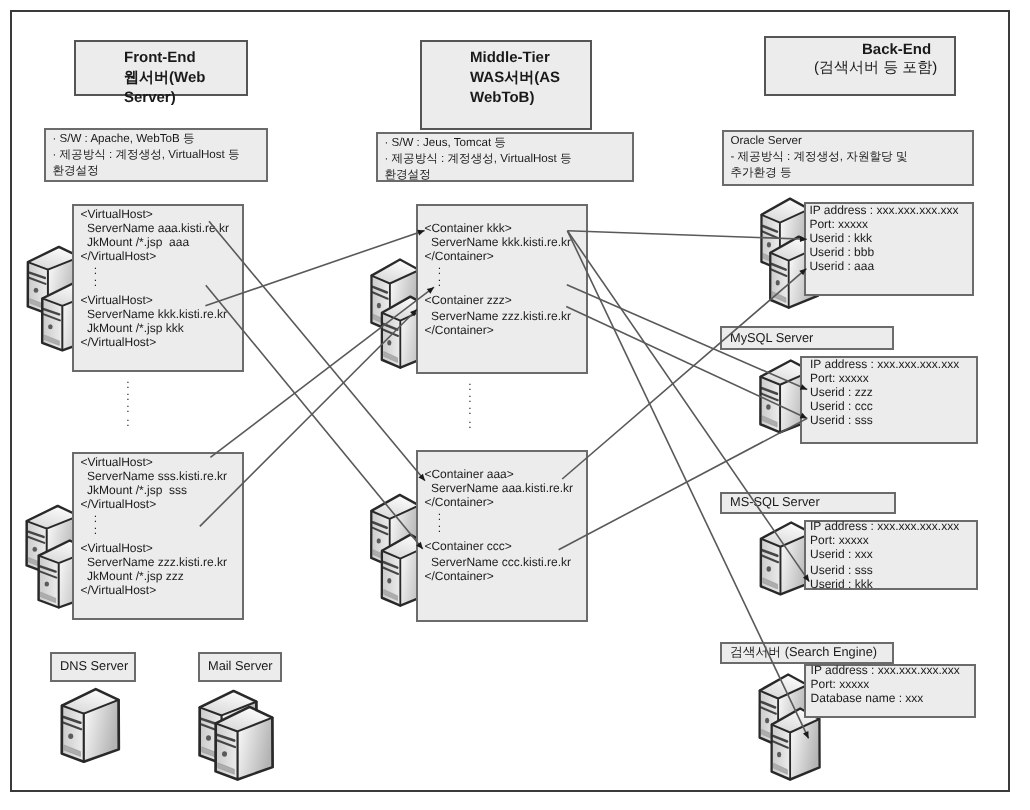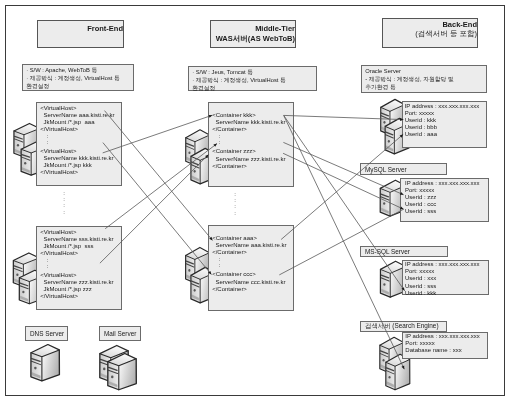--- a/index.html
+++ b/index.html
@@ -1,35 +1,35 @@
 <!DOCTYPE html>
 <html><head>
 <meta charset="utf-8">
 <style>
   html,body{margin:0;padding:0;background:#fff;}
   body{width:515px;height:405px;position:relative;overflow:hidden;
        font-family:"Liberation Sans",sans-serif;color:#1a1a1a;}
   #root{position:absolute;left:0;top:0;width:515px;height:405px;}
   .frame{position:absolute;left:5px;top:5px;width:500px;height:391px;border:1.5px solid #3a3a3a;box-sizing:border-box;}
   .box{position:absolute;box-sizing:border-box;background:#ececec;border:1px solid #6b6b6b;}
-  .hdr{background:#ececec;border:1.5px solid #555;text-align:right;}
+  .hdr{background:#ececec;border:1.5px solid #555;text-align:left;padding-left:24px;}
   .code{font-size:6px;line-height:7.1px;}
   
   .code [data-name="code-ellipsis"]{line-height:6.1px;font-size:6px;}
   .code [data-name="code-ellipsis"]+[data-name="code-line"]{margin-top:3px;}
   svg.links{position:absolute;left:0;top:0;width:515px;height:405px;overflow:visible;}
   svg.icons{position:absolute;left:0;top:0;width:515px;height:405px;}
 
   
   #hdr-front{left:37px;top:20px;width:87px;height:28px;}
-  #hdr-mid{left:210px;top:20px;width:86px;height:28px;}
+  #hdr-mid{left:210px;top:20px;width:86px;height:45px;}
   #hdr-back{left:382px;top:18px;width:96px;height:30px;}
   .hdr .t-en{font-weight:bold;font-size:7.5px;line-height:10px;margin-top:3px;}
   .hdr .t-kr{font-weight:bold;font-size:7.5px;line-height:10px;}
-  #hdr-back .t-en{margin-top:1px;line-height:9px;}
+  #hdr-back .t-en{margin-top:1px;line-height:9px;margin-left:24px;}
   #hdr-back .t-kr{font-weight:normal;line-height:9px;}
 
   
   .spec{font-size:5.8px;line-height:7.9px;padding:1.8px 3px 0 3.2px;}
   #spec-front{left:22px;top:64px;width:112px;height:27px;}
   #spec-mid{left:188px;top:66px;width:129px;height:25px;}
   #spec-back{left:361px;top:65px;width:126px;height:28px;}
 
   
   .code{padding:1.5px 0 0 3.2px;white-space:pre;}
@@ -102,20 +102,21 @@
         <use href="#srv" transform="translate(379.0671755725191,336.7537604456824) scale(0.916030534351145,0.9916434540389973)" data-name="search-server-icon-b"></use>
         <use href="#srv" transform="translate(385.0671755725191,353.7537604456824) scale(0.916030534351145,0.9916434540389973)" data-name="search-server-icon-f"></use>
         <use href="#srv" transform="translate(30.029770992366412,344.04373259052926) scale(1.0877862595419847,1.0139275766016713)" data-name="dns-server-icon"></use>
         <use href="#srv" transform="translate(98.92977099236641,344.94373259052924) scale(1.0877862595419847,1.0139275766016713)" data-name="mail-server-icon-b"></use>
         <use href="#srv" transform="translate(106.92977099236641,352.94373259052924) scale(1.0877862595419847,1.0139275766016713)" data-name="mail-server-icon-f"></use>
       </g>
   </svg>
 
   <div class="box hdr" id="hdr-front" data-name="front-end-header">
     <div class="t-en" data-name="front-end-title-en">Front-End</div>
+    <div class="t-kr" data-name="front-end-title-kr">웹서버(Web Server)</div>
   </div>
   <div class="box hdr" id="hdr-mid" data-name="middle-tier-header">
     <div class="t-en" data-name="middle-tier-title-en">Middle-Tier</div>
     <div class="t-kr" data-name="middle-tier-title-kr">WAS서버(AS WebToB)</div>
   </div>
   <div class="box hdr" id="hdr-back" data-name="back-end-header">
     <div class="t-en" data-name="back-end-title-en">Back-End</div>
     <div class="t-kr" data-name="back-end-title-kr2">(검색서버 등 포함)</div>
   </div>
 

